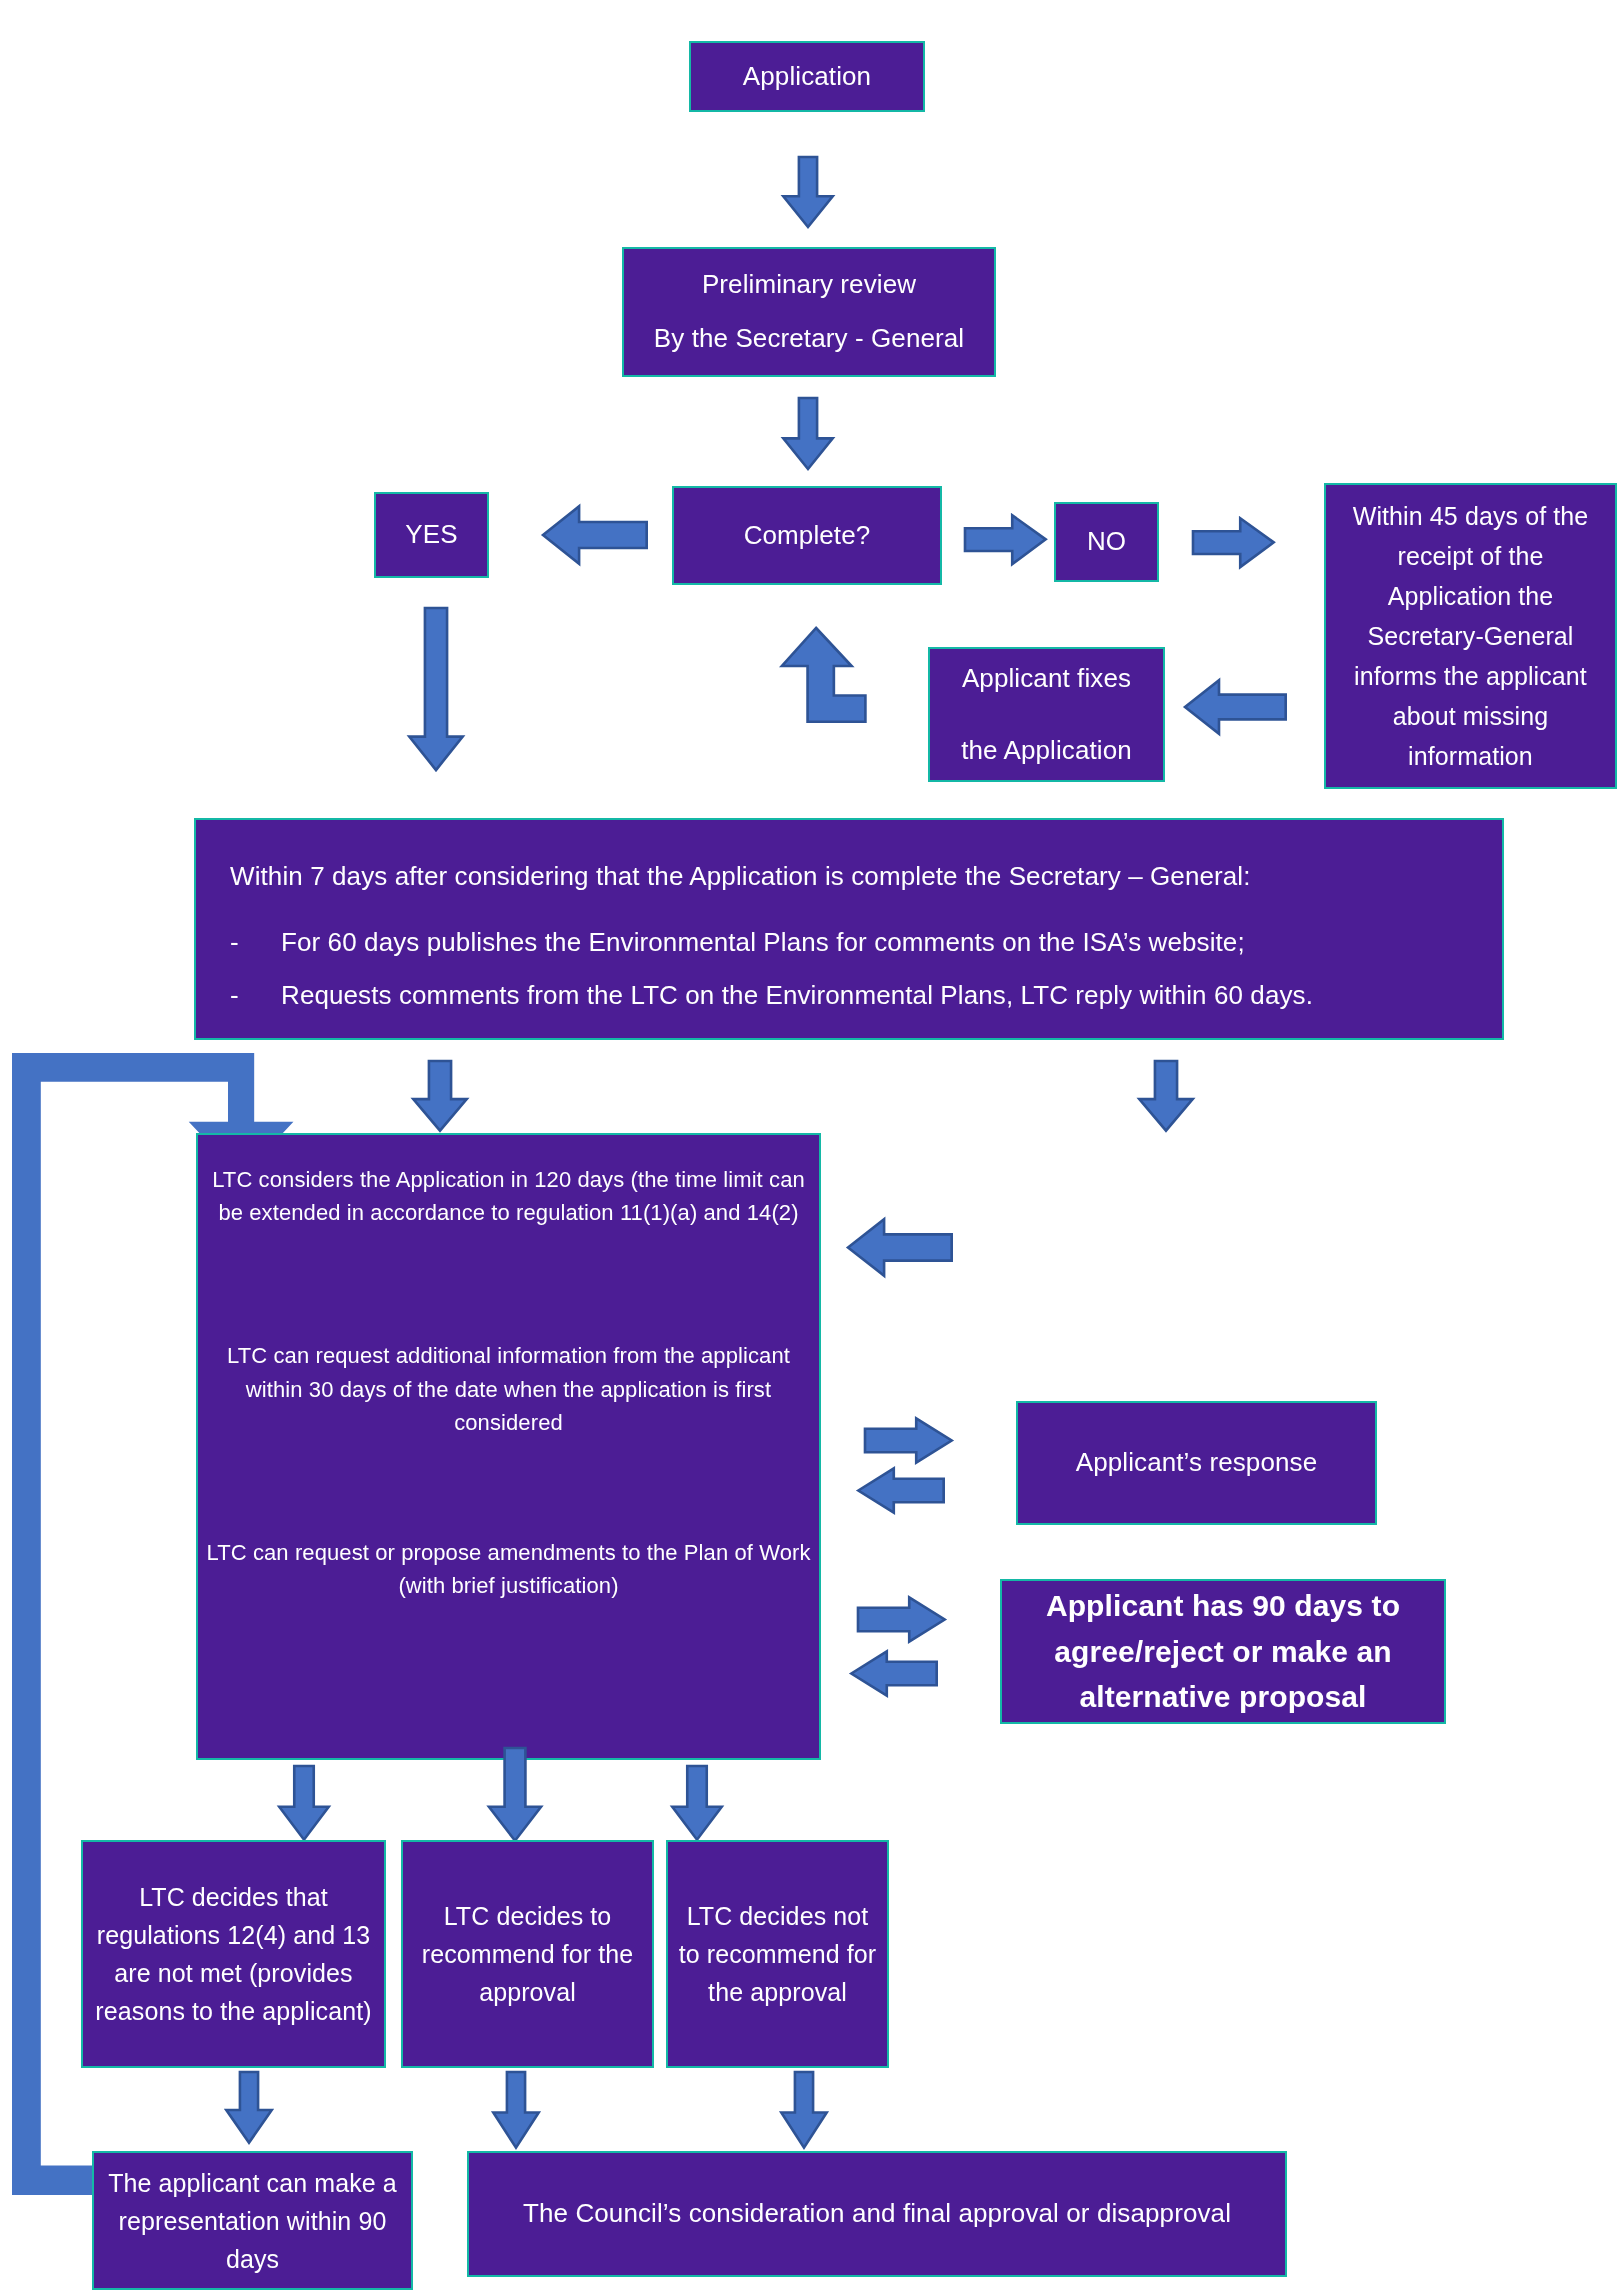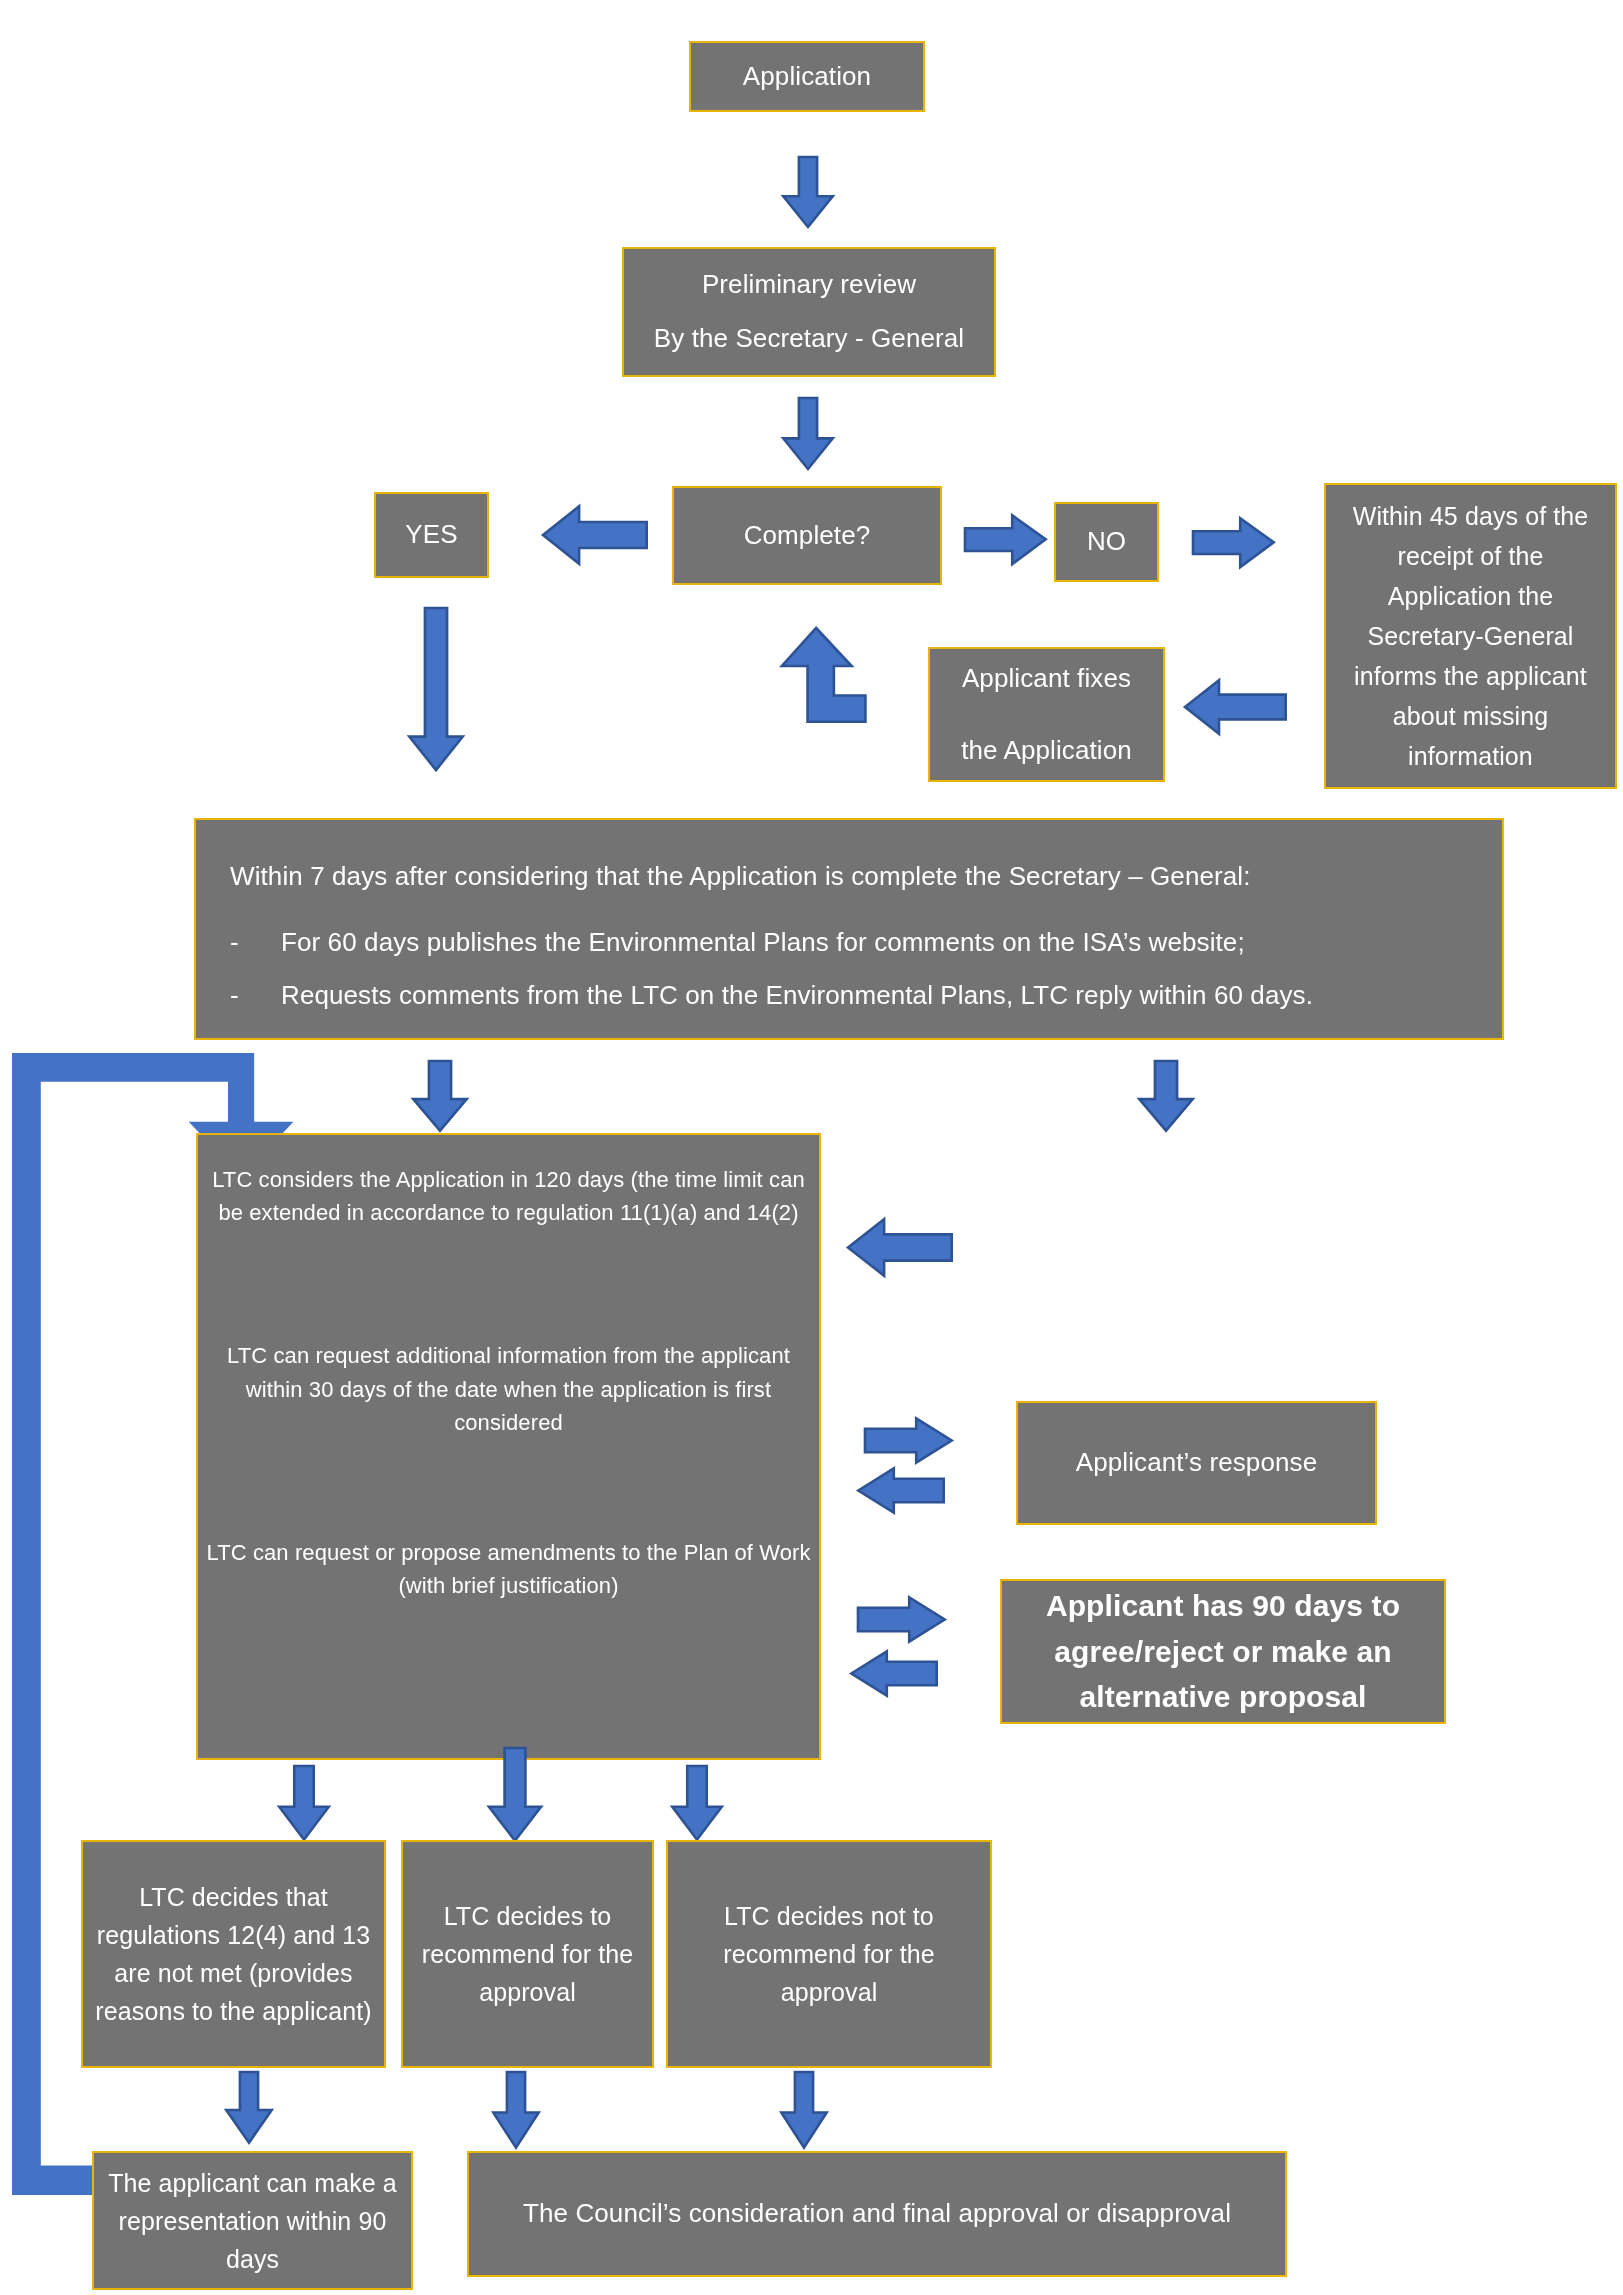--- a/index.html
+++ b/index.html
@@ -12,22 +12,22 @@
   }
   #canvas {
     position: relative;
     width: 1623px;
     height: 2295px;
     background: #ffffff;
     overflow: hidden;
   }
   .node {
     position: absolute;
-    background: #737373;
-    border: 2px solid #eab308;
+    background: #4c1d95;
+    border: 2px solid #14b8a6;
     box-sizing: border-box;
     color: #ffffff;
     display: flex;
     flex-direction: column;
     align-items: center;
     justify-content: center;
     text-align: center;
     line-height: 1.52;
     padding: 6.5px 9.2px;
     font-size: 26px;
@@ -248,21 +248,21 @@
   </div>
 
   <div class="node" style="left:81px; top:1840px; width:305px; height:228px; font-size:25px;">
     <span class="line">LTC decides that regulations 12(4) and 13 are not met (provides reasons to the applicant)</span>
   </div>
 
   <div class="node" style="left:393px; top:1840px; width:253px; height:228px; font-size:25px;margin-left:8px;">
     <span class="line">LTC decides to recommend for the approval</span>
   </div>
 
-  <div class="node" style="left:666px; top:1840px; width:326px; height:228px; font-size:25px;">
+  <div class="node" style="left:666px; top:1840px; width:223px; height:228px; font-size:25px;">
     <span class="line">LTC decides not to recommend for the approval</span>
   </div>
 
   <div class="arrow" style="left:225px; top:2072px; width:48px; height:72px;">
     <svg viewBox="0 0 74 110" preserveAspectRatio="none">
       <polygon class="apoly" points="23,0 51,0 51,58 72,58 37,108 2,58 23,58"></polygon>
     </svg>
   </div>
   <div class="arrow" style="left:492px; top:2072px; width:48px; height:77px;">
     <svg viewBox="0 0 74 118" preserveAspectRatio="none">

